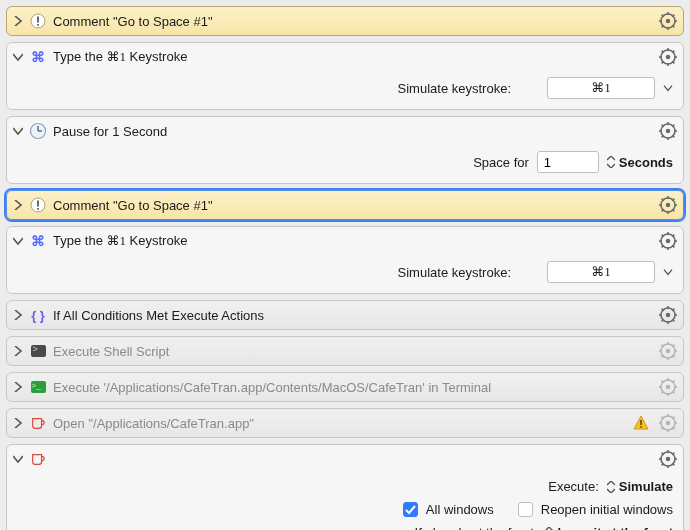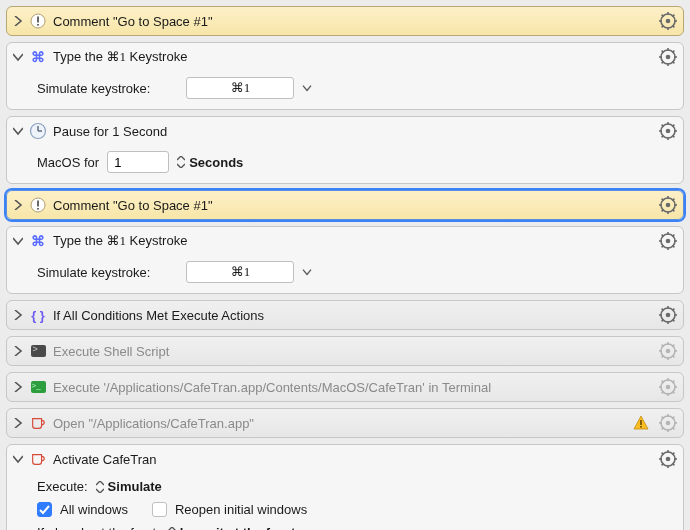--- a/index.html
+++ b/index.html
@@ -64,20 +64,21 @@
     width:16px; height:16px;
     display:flex; align-items:center; justify-content:center;
     margin-left: auto;
     margin-right: 4px;
   }
   .body {
     padding: 6px 10px 10px 30px;
     display: flex;
     flex-direction: column;
     gap: 8px;
+    align-items: flex-end;
   }
   .row {
     display:flex; align-items:center; gap:8px;
   }
   label.static { color:#1a1a1a; }
   .field-shortcut {
     width: 108px; height: 22px;
     background:#fff; border:1px solid #bfbfbf; border-radius:3px;
     display:flex; align-items:center; justify-content:center;
     font-family: -apple-system;
@@ -204,21 +205,21 @@
         </span>
       <span class="title-text"><span>Pause for 1 Second</span></span>
       <span class="gear" style="color:#6b6b6b">
           <svg width="18" height="18" viewBox="0 0 18 18">
             <use href="#gear-ico"></use>
           </svg>
         </span>
     </div>
     <div class="body">
       <div class="row">
-        <label class="static">MacOS for</label>
+        <label class="static">Space for</label>
         <input class="field-num" value="1" style="">
         <span class="unit-stepper">
           <svg width="8" height="12" viewBox="0 0 8 12">
               <use href="#stepud"></use>
             </svg>
           <span>Seconds</span>
         </span>
       </div>
     </div>
   </div>
@@ -359,21 +360,20 @@
       <span class="chev">
           <svg width="10" height="10" viewBox="0 0 10 10">
             <use href="#chev-down"></use>
           </svg>
         </span>
       <span class="icon-slot redapp-icon">
           <svg width="16" height="16" viewBox="0 0 18 18">
             <use href="#cup"></use>
           </svg>
         </span>
-      <span class="title-text"><span>Activate CafeTran</span></span>
       <span class="gear" style="color:#6b6b6b">
           <svg width="18" height="18" viewBox="0 0 18 18">
             <use href="#gear-ico"></use>
           </svg>
         </span>
     </div>
     <div class="body">
       <div class="row">
         <label class="static">Execute:</label>
         <span class="app-stepper">

